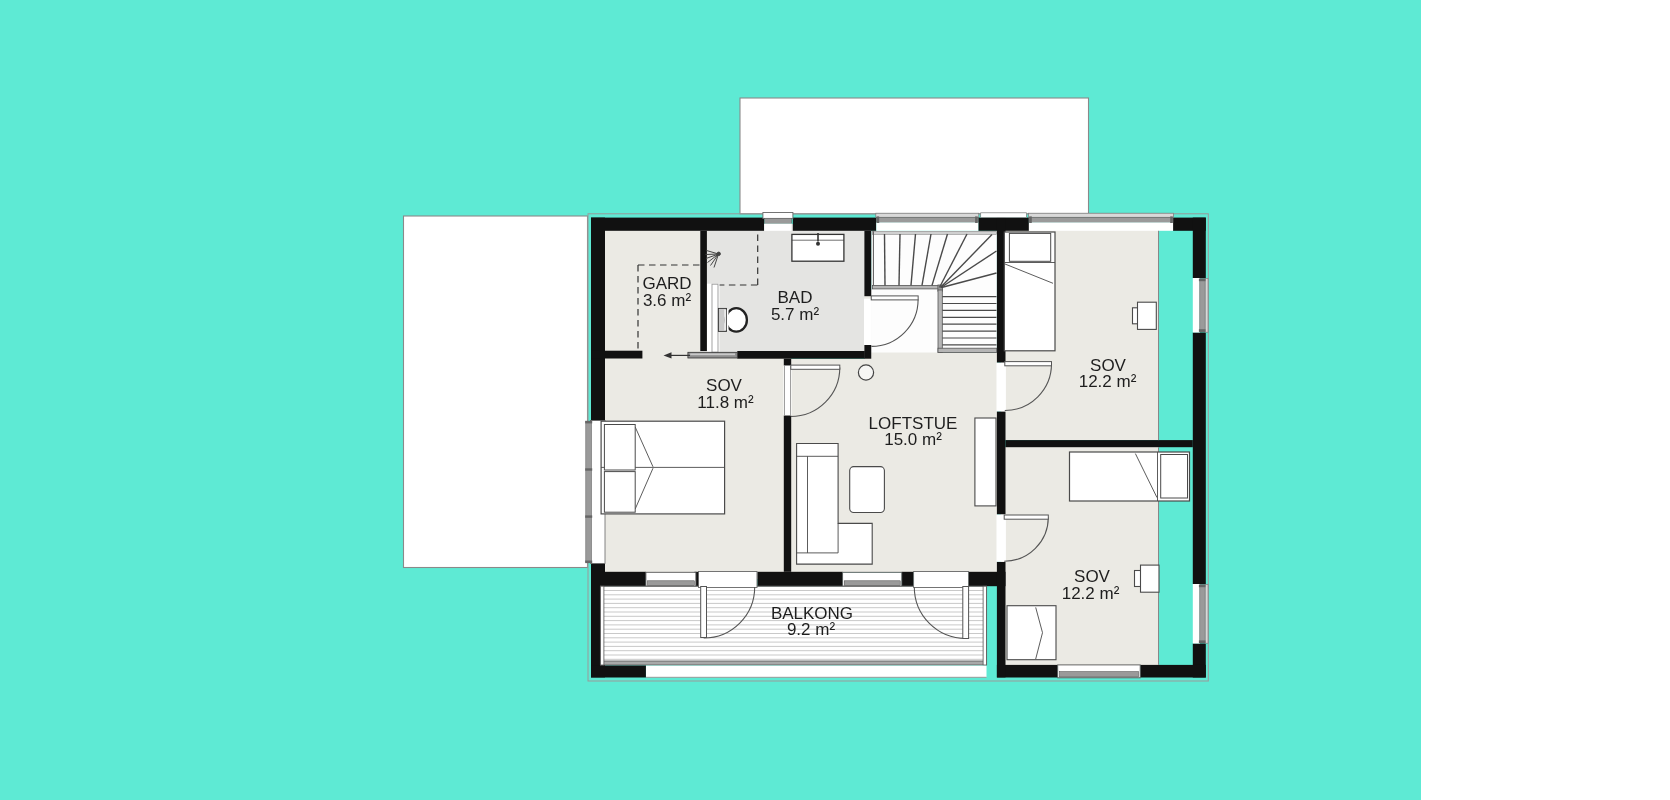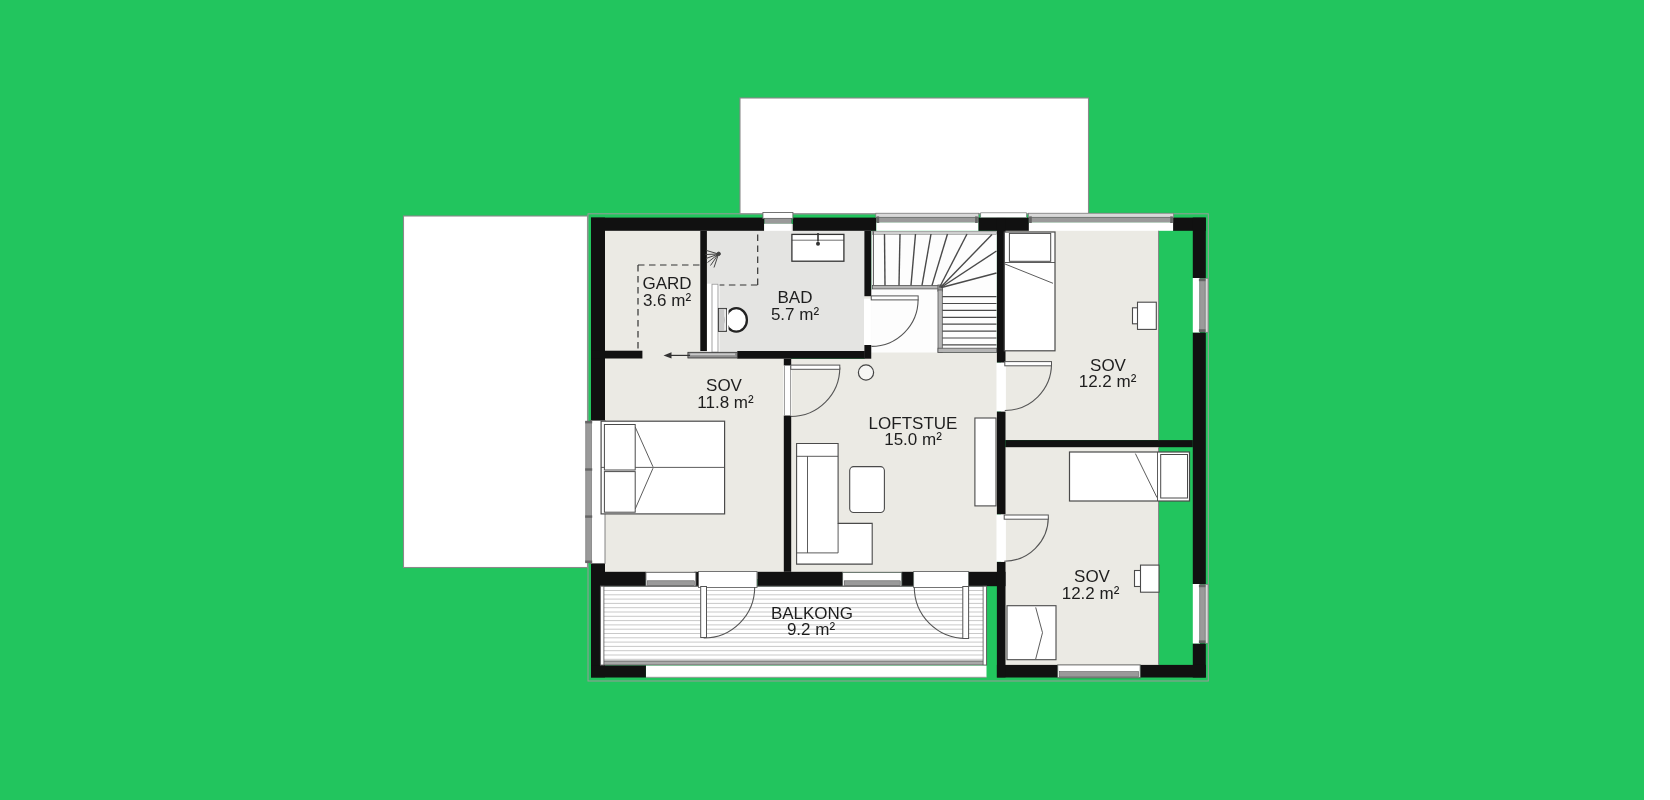--- a/index.html
+++ b/index.html
@@ -1,16 +1,16 @@
 <!DOCTYPE html>
 <html><head>
 <meta charset="utf-8">
 <style>
   html,body{margin:0;padding:0;background:#fff;}
-  #page{position:relative;width:1644px;height:800px;background:#22c55e;overflow:hidden;}
+  #page{position:relative;width:1421px;height:800px;background:#5eead4;overflow:hidden;}
   svg{position:absolute;left:0;top:0;}
   text{font-family:"Liberation Sans",sans-serif;fill:#1e1e1e;}
 </style>
 </head>
 <body>
 <div id="page">
 <svg width="1670" height="800" viewBox="0 0 1670 800">
 
 <g>
         <rect x="740" y="98" width="348.5" height="115.8" fill="#ffffff" stroke="#8a8a8a" stroke-width="1.1"></rect>

